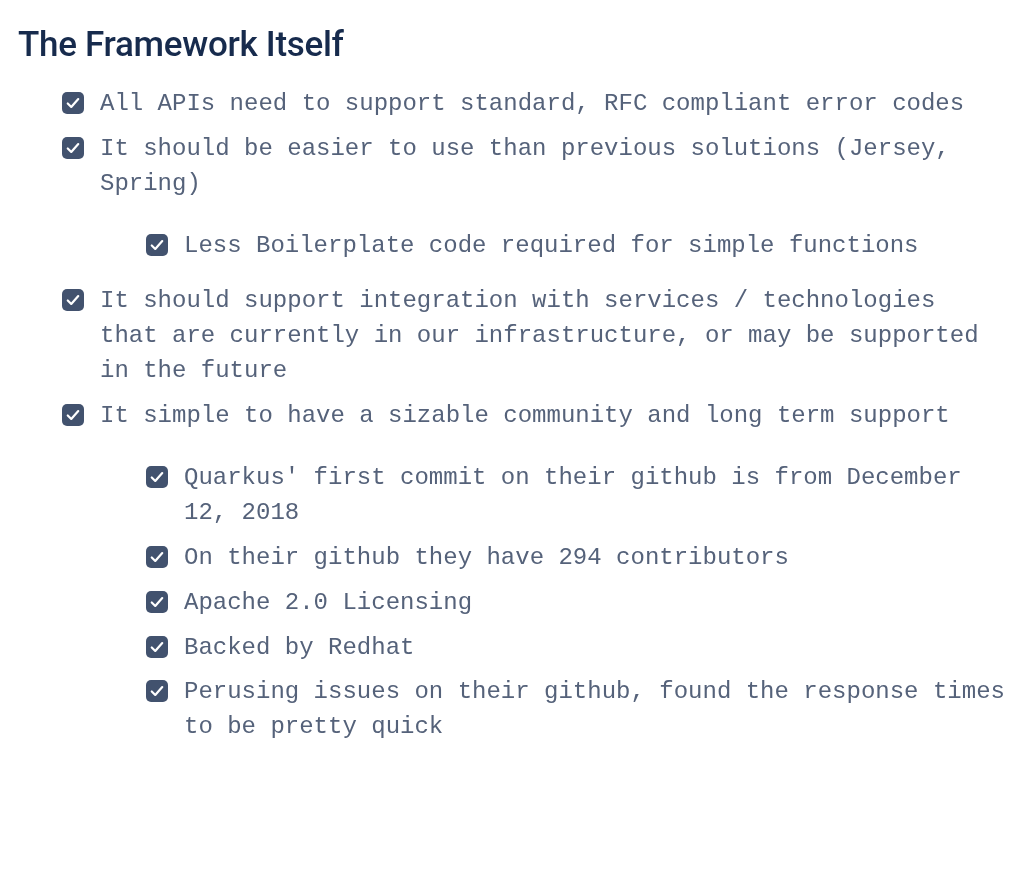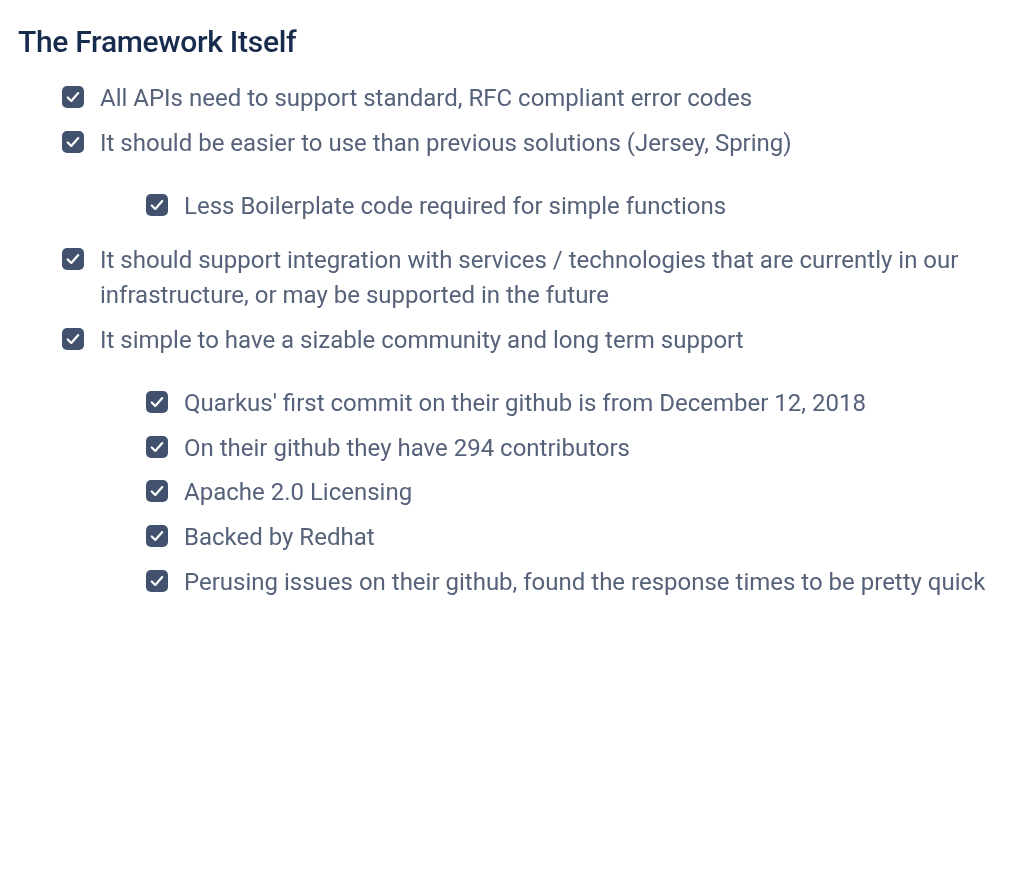--- a/index.html
+++ b/index.html
@@ -8,40 +8,41 @@
       box-sizing: border-box;
     }
     body {
       font-family: -apple-system, BlinkMacSystemFont, "Segoe UI", Roboto, Helvetica, Arial, sans-serif;
       background: #ffffff;
       padding: 24px 18px;
       color: #42526e;
       width: 1024px;
     }
     .heading {
-      font-size: 30px;
+      font-size: 35px;
       font-weight: 500;
       color: #172b4d;
       letter-spacing: -0.3px;
       margin-bottom: 22px;
     }
     ul {
       list-style: none;
     }
     ul.top-level {
       padding-left: 44px;
     }
     ul.nested {
       padding-left: 84px;
       margin-top: 0;
     }
     li {
       display: flex;
       align-items: flex-start;
       margin-bottom: 10px;
+      font-family: Liberation Mono, monospace;
     }
     li.has-children {
       flex-direction: column;
       align-items: stretch;
       gap: 28px;
     }
     .item-row {
       display: flex;
       align-items: flex-start;
     }

